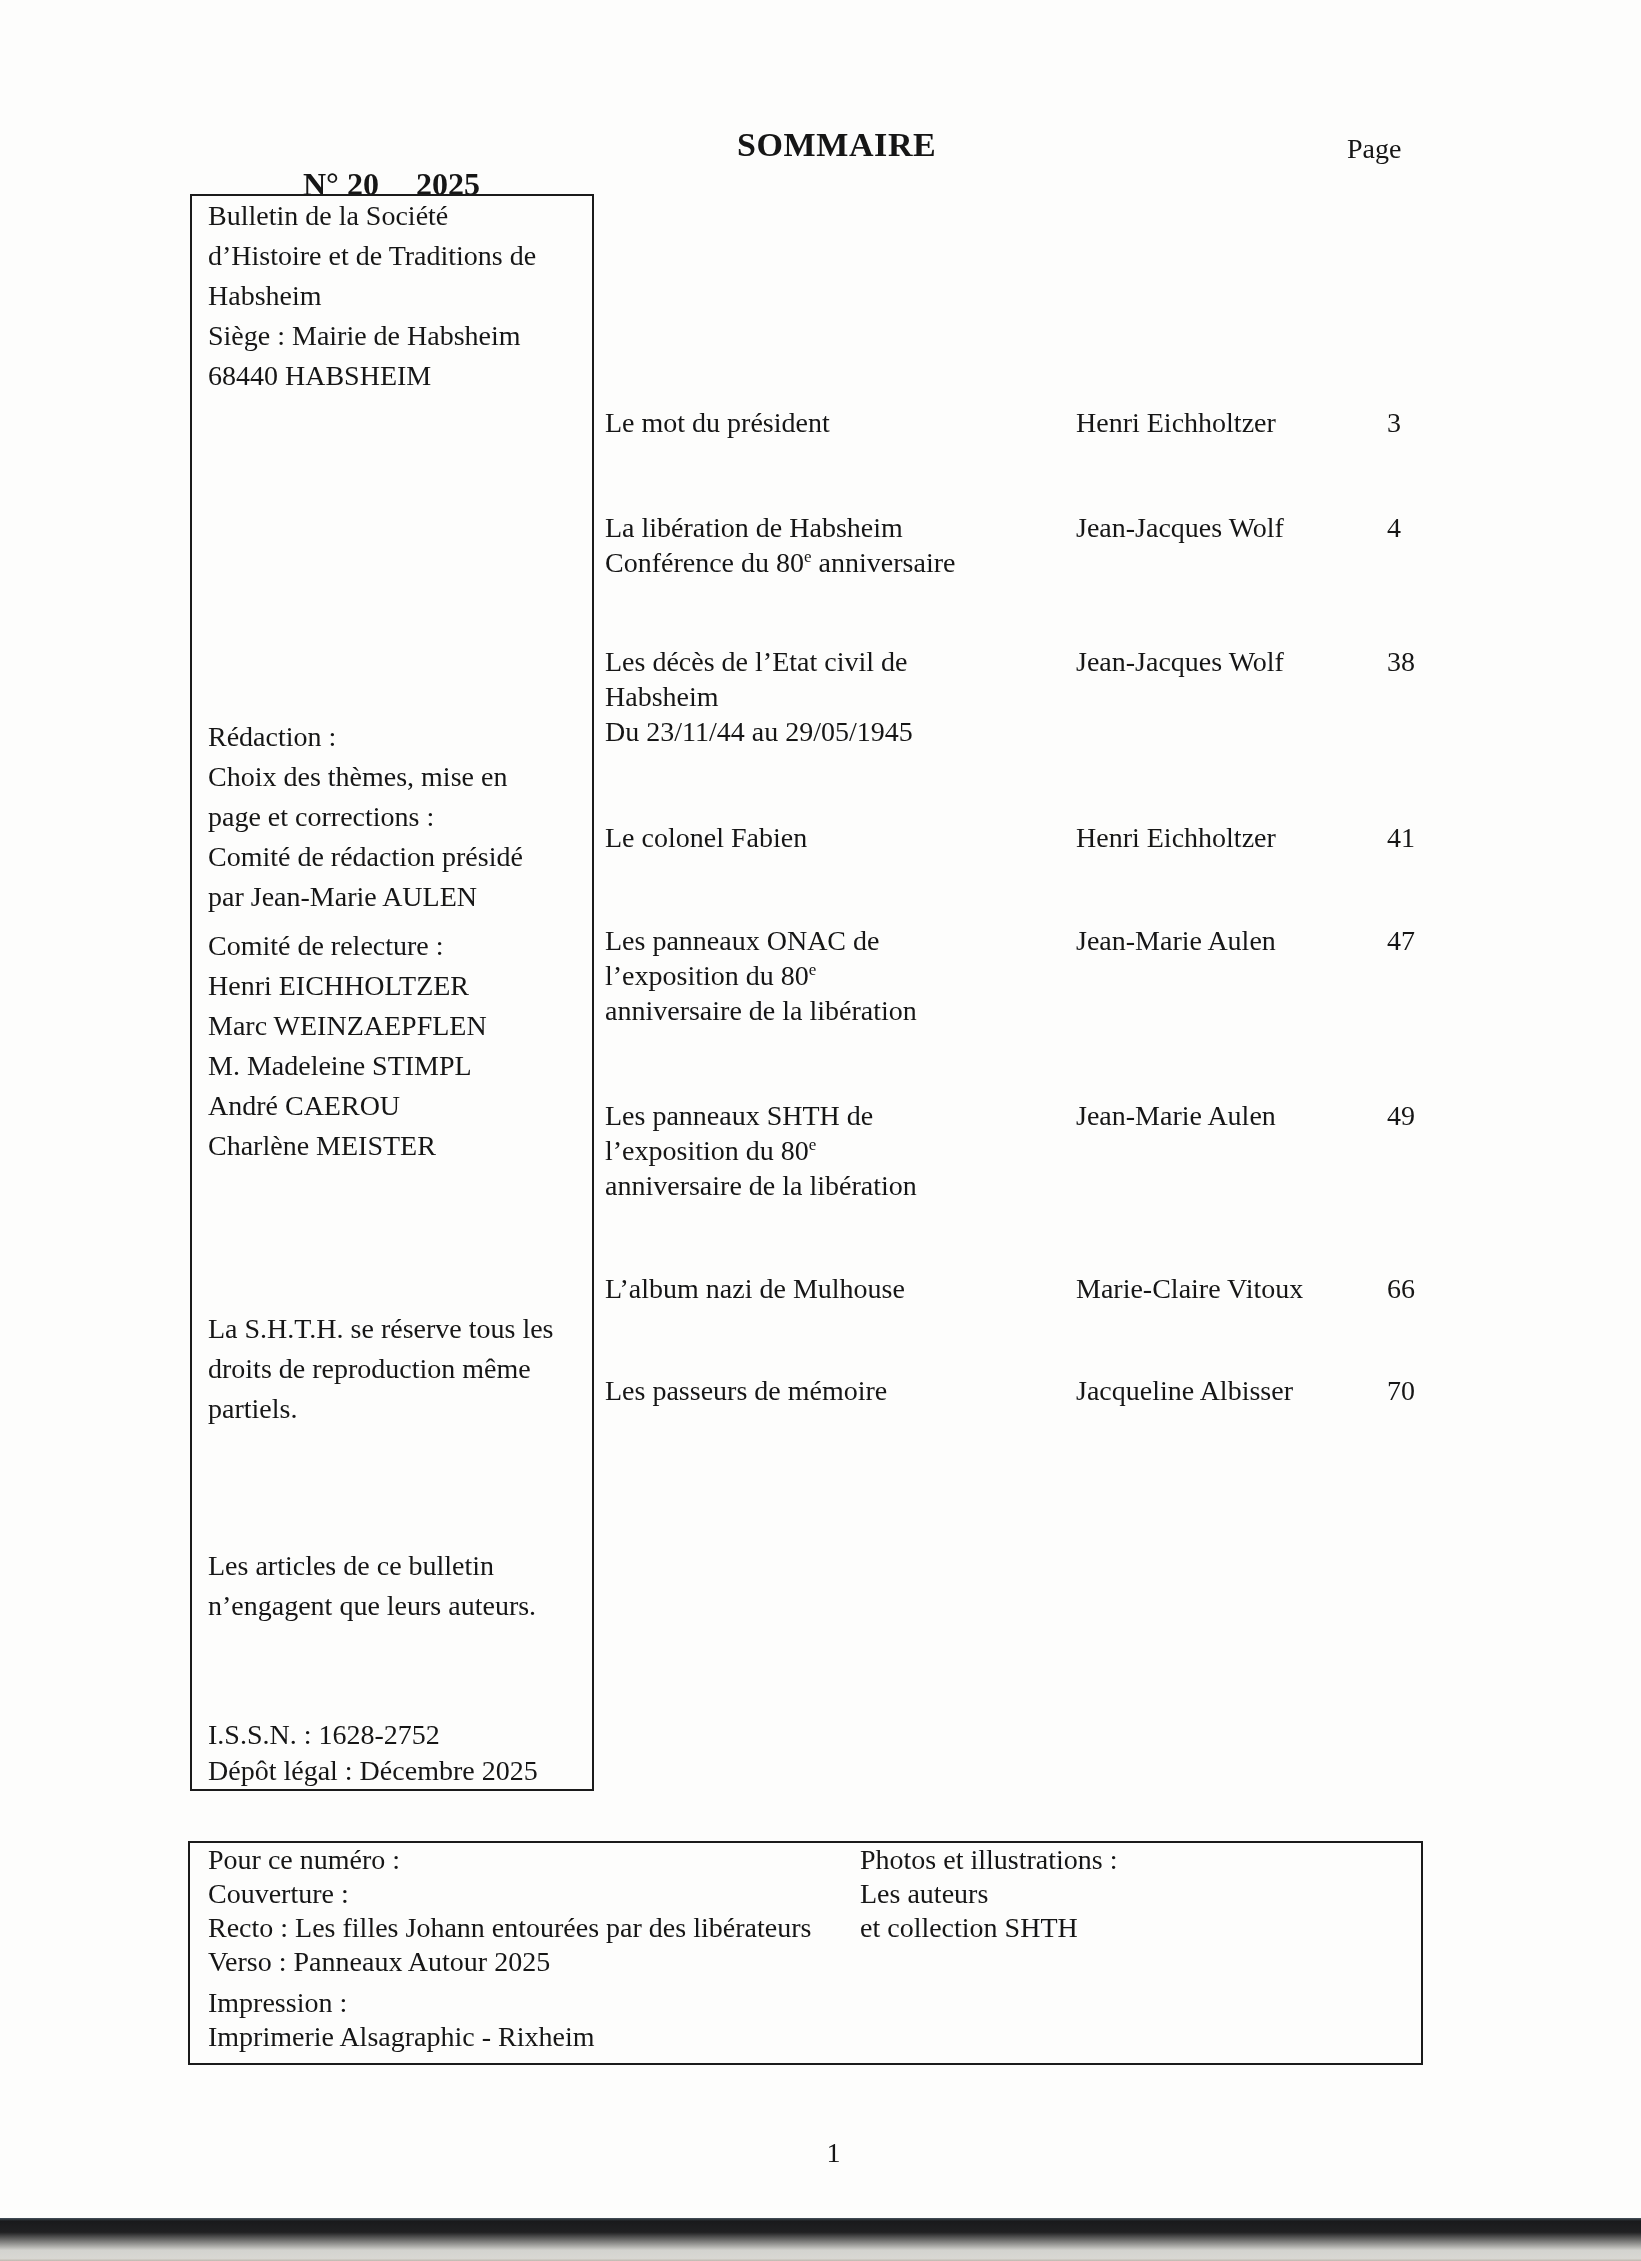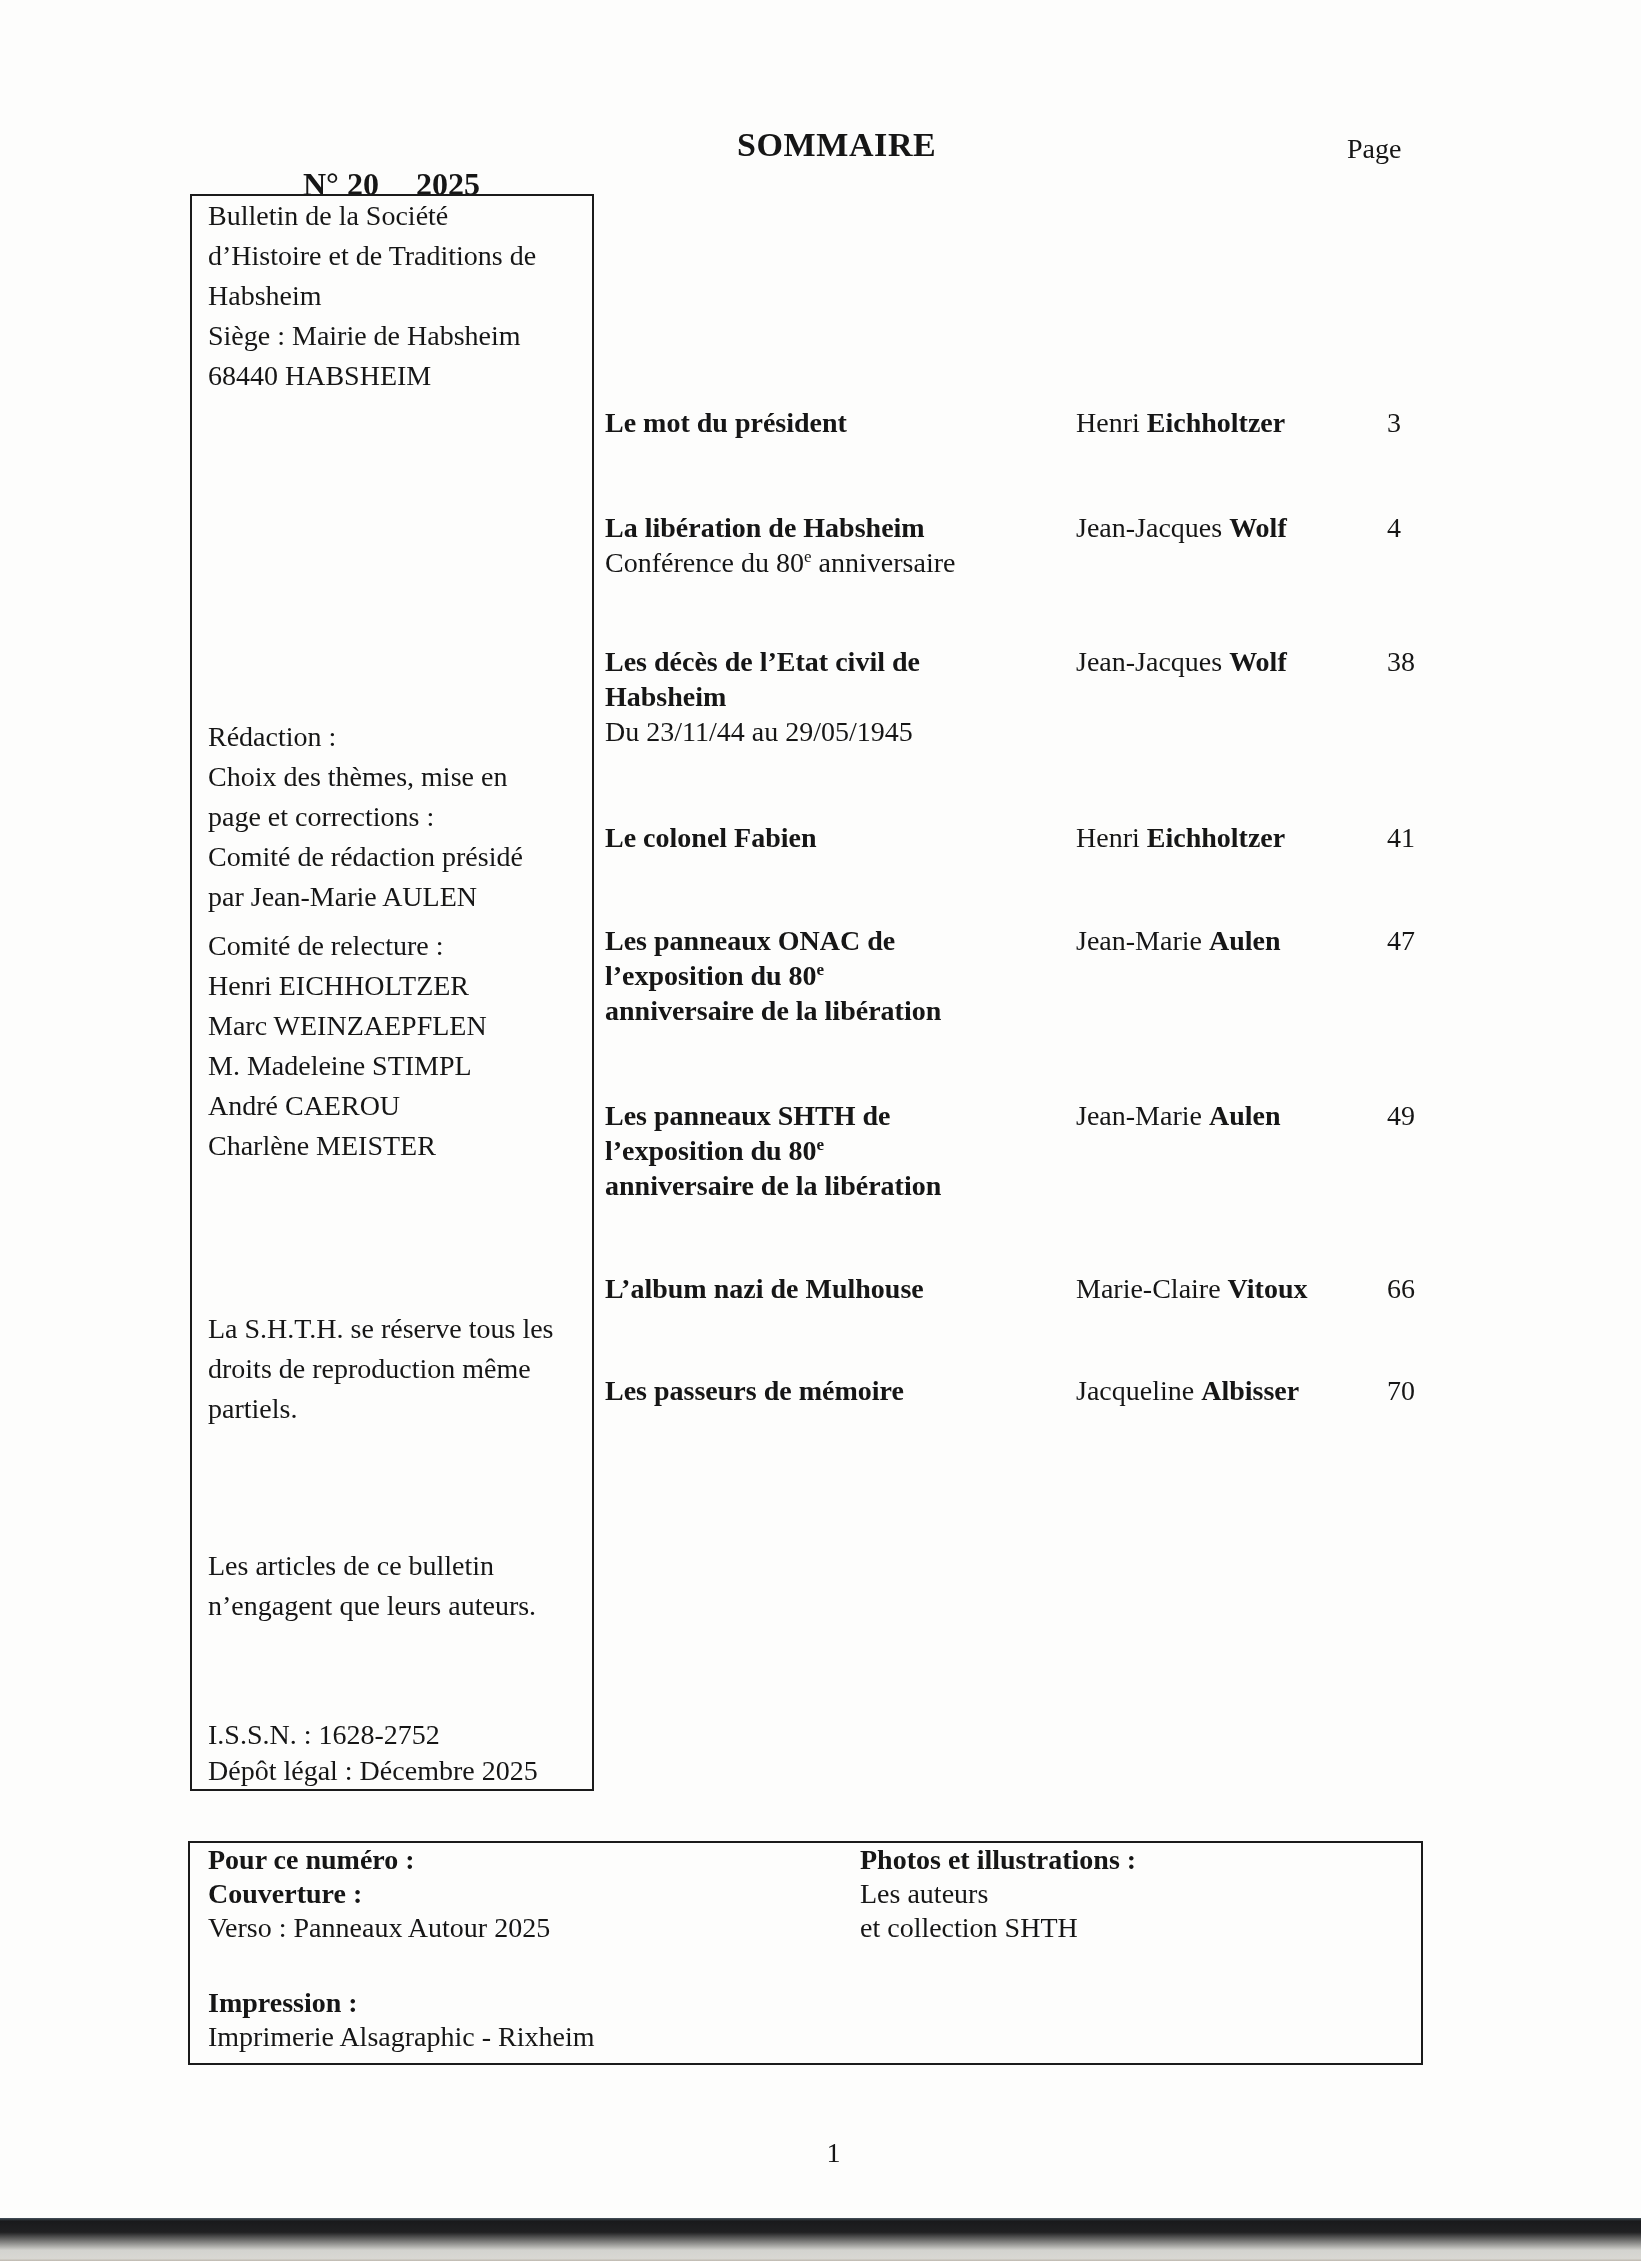--- a/index.html
+++ b/index.html
@@ -38,21 +38,21 @@
   .blk-relecture  { top: 926px; }
   .blk-rights     { top: 1309px; }
   .blk-disclaimer { top: 1546px; }
   .blk-legal      { top: 1717px; line-height: 36px; }
 
   
   .toc-title  { position: absolute; left: 605px;  font-size: 28px; line-height: 35px; }
   .toc-author { position: absolute; left: 1076px; font-size: 28px; line-height: 35px; white-space: nowrap; }
   .toc-page   { position: absolute; left: 1387px; font-size: 28px; line-height: 35px; white-space: nowrap; }
   .toc-title .line { white-space: nowrap; }
-  .bold { font-weight: bold; }
+  .bold { font-weight: normal; }
   sup.ord { font-size: 17px; vertical-align: 9.7px; line-height: 0; }
 
   
   .colophon-box {
     left: 188px; top: 1841px;
     width: 1231px; height: 220px;
     border: 2.6px solid #1b1b1b;
   }
   .colo-blk { position: absolute; font-size: 28px; line-height: 34px; }
   .colo-blk .line { white-space: nowrap; }
@@ -166,20 +166,21 @@
         <div class="line bold">Les passeurs de mémoire</div>
       </div>
       <div class="toc-author" style="top: 1373px;">Jacqueline <span class="bold">Albisser</span></div>
       <div class="toc-page" style="top: 1373px;">70</div>
     </div>
 
   <div class="abs colophon-box"></div>
   <div class="colo-blk colo-left">
       <div class="line bold">Pour ce numéro :</div>
       <div class="line bold">Couverture :</div>
+      <div class="line">Recto : Les filles Johann entourées par des libérateurs</div>
       <div class="line">Verso : Panneaux Autour 2025</div>
     </div>
   <div class="colo-blk colo-right">
       <div class="line bold">Photos et illustrations :</div>
       <div class="line">Les auteurs</div>
       <div class="line">et collection SHTH</div>
     </div>
   <div class="colo-blk colo-impression">
       <div class="line bold">Impression :</div>
       <div class="line">Imprimerie Alsagraphic - Rixheim</div>

